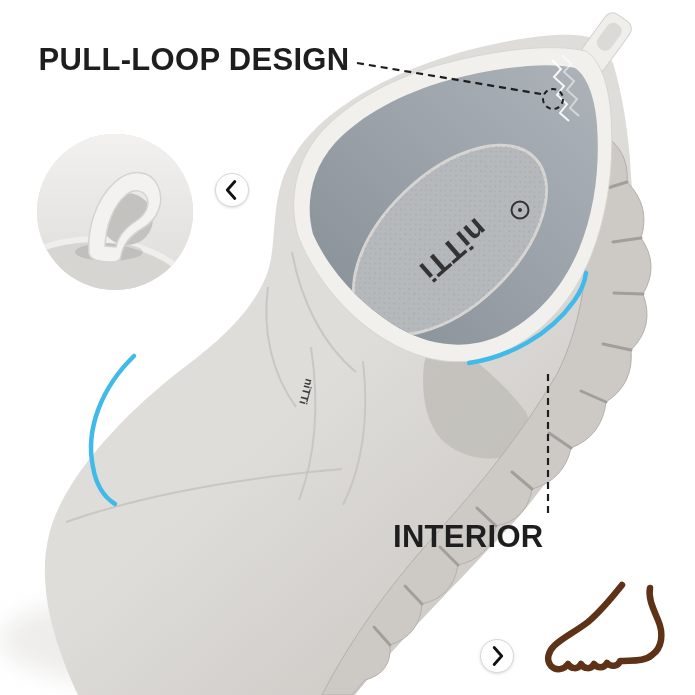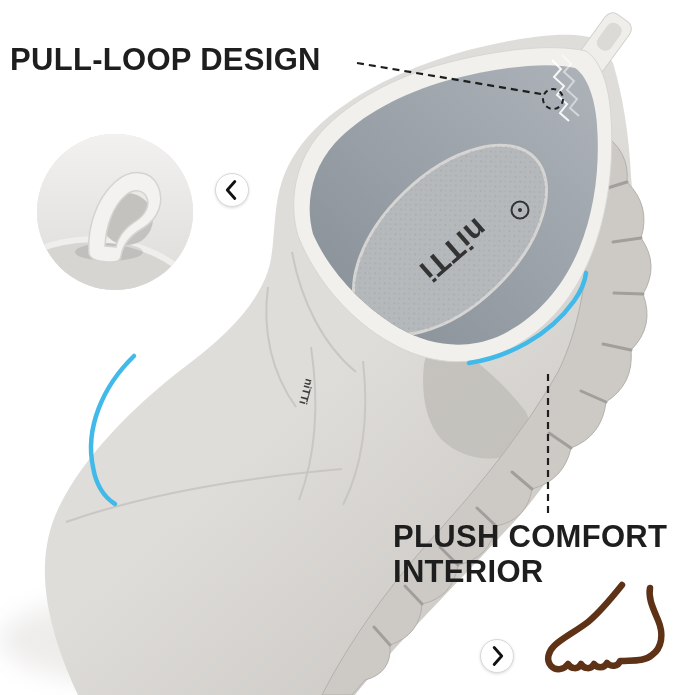--- a/index.html
+++ b/index.html
@@ -18,20 +18,21 @@
   .scene { position: absolute; left: 0; top: 0; }
 
   .callout {
     position: absolute;
     color: var(--text-dark, #1e1e1e);
     font-weight: 700;
     letter-spacing: .3px;
   }
   .callout-top {
     left: 10px; top: 42px; width: 368px;
+    text-align: center;
     font-size: 31px; line-height: 36px;
   }
   .callout-bottom {
     left: 393px; top: 519px;
     text-align: left;
     font-size: 31px; line-height: 35px;
   }
 
   .inset {
     position: absolute; left: 37px; top: 134px;
@@ -214,21 +215,20 @@
     </svg>
   </div>
 
   <div class="chev chev-left">
     <svg width="34" height="34" viewBox="0 0 34 34">
       <polyline points="20,8 12,17 20,26" fill="none" stroke="#111" stroke-width="3" stroke-linecap="round" stroke-linejoin="round"></polyline>
     </svg>
   </div>
 
   <div class="callout callout-bottom">
-    <div>PLUSH COMFORT</div>
     <div>INTERIOR</div>
   </div>
 
   <div class="chev chev-right">
     <svg width="34" height="34" viewBox="0 0 34 34">
       <polyline points="14,8 22,17 14,26" fill="none" stroke="#111" stroke-width="3" stroke-linecap="round" stroke-linejoin="round"></polyline>
     </svg>
   </div>
 
   <svg class="footicon" width="135" height="118" viewBox="0 0 135 118">

